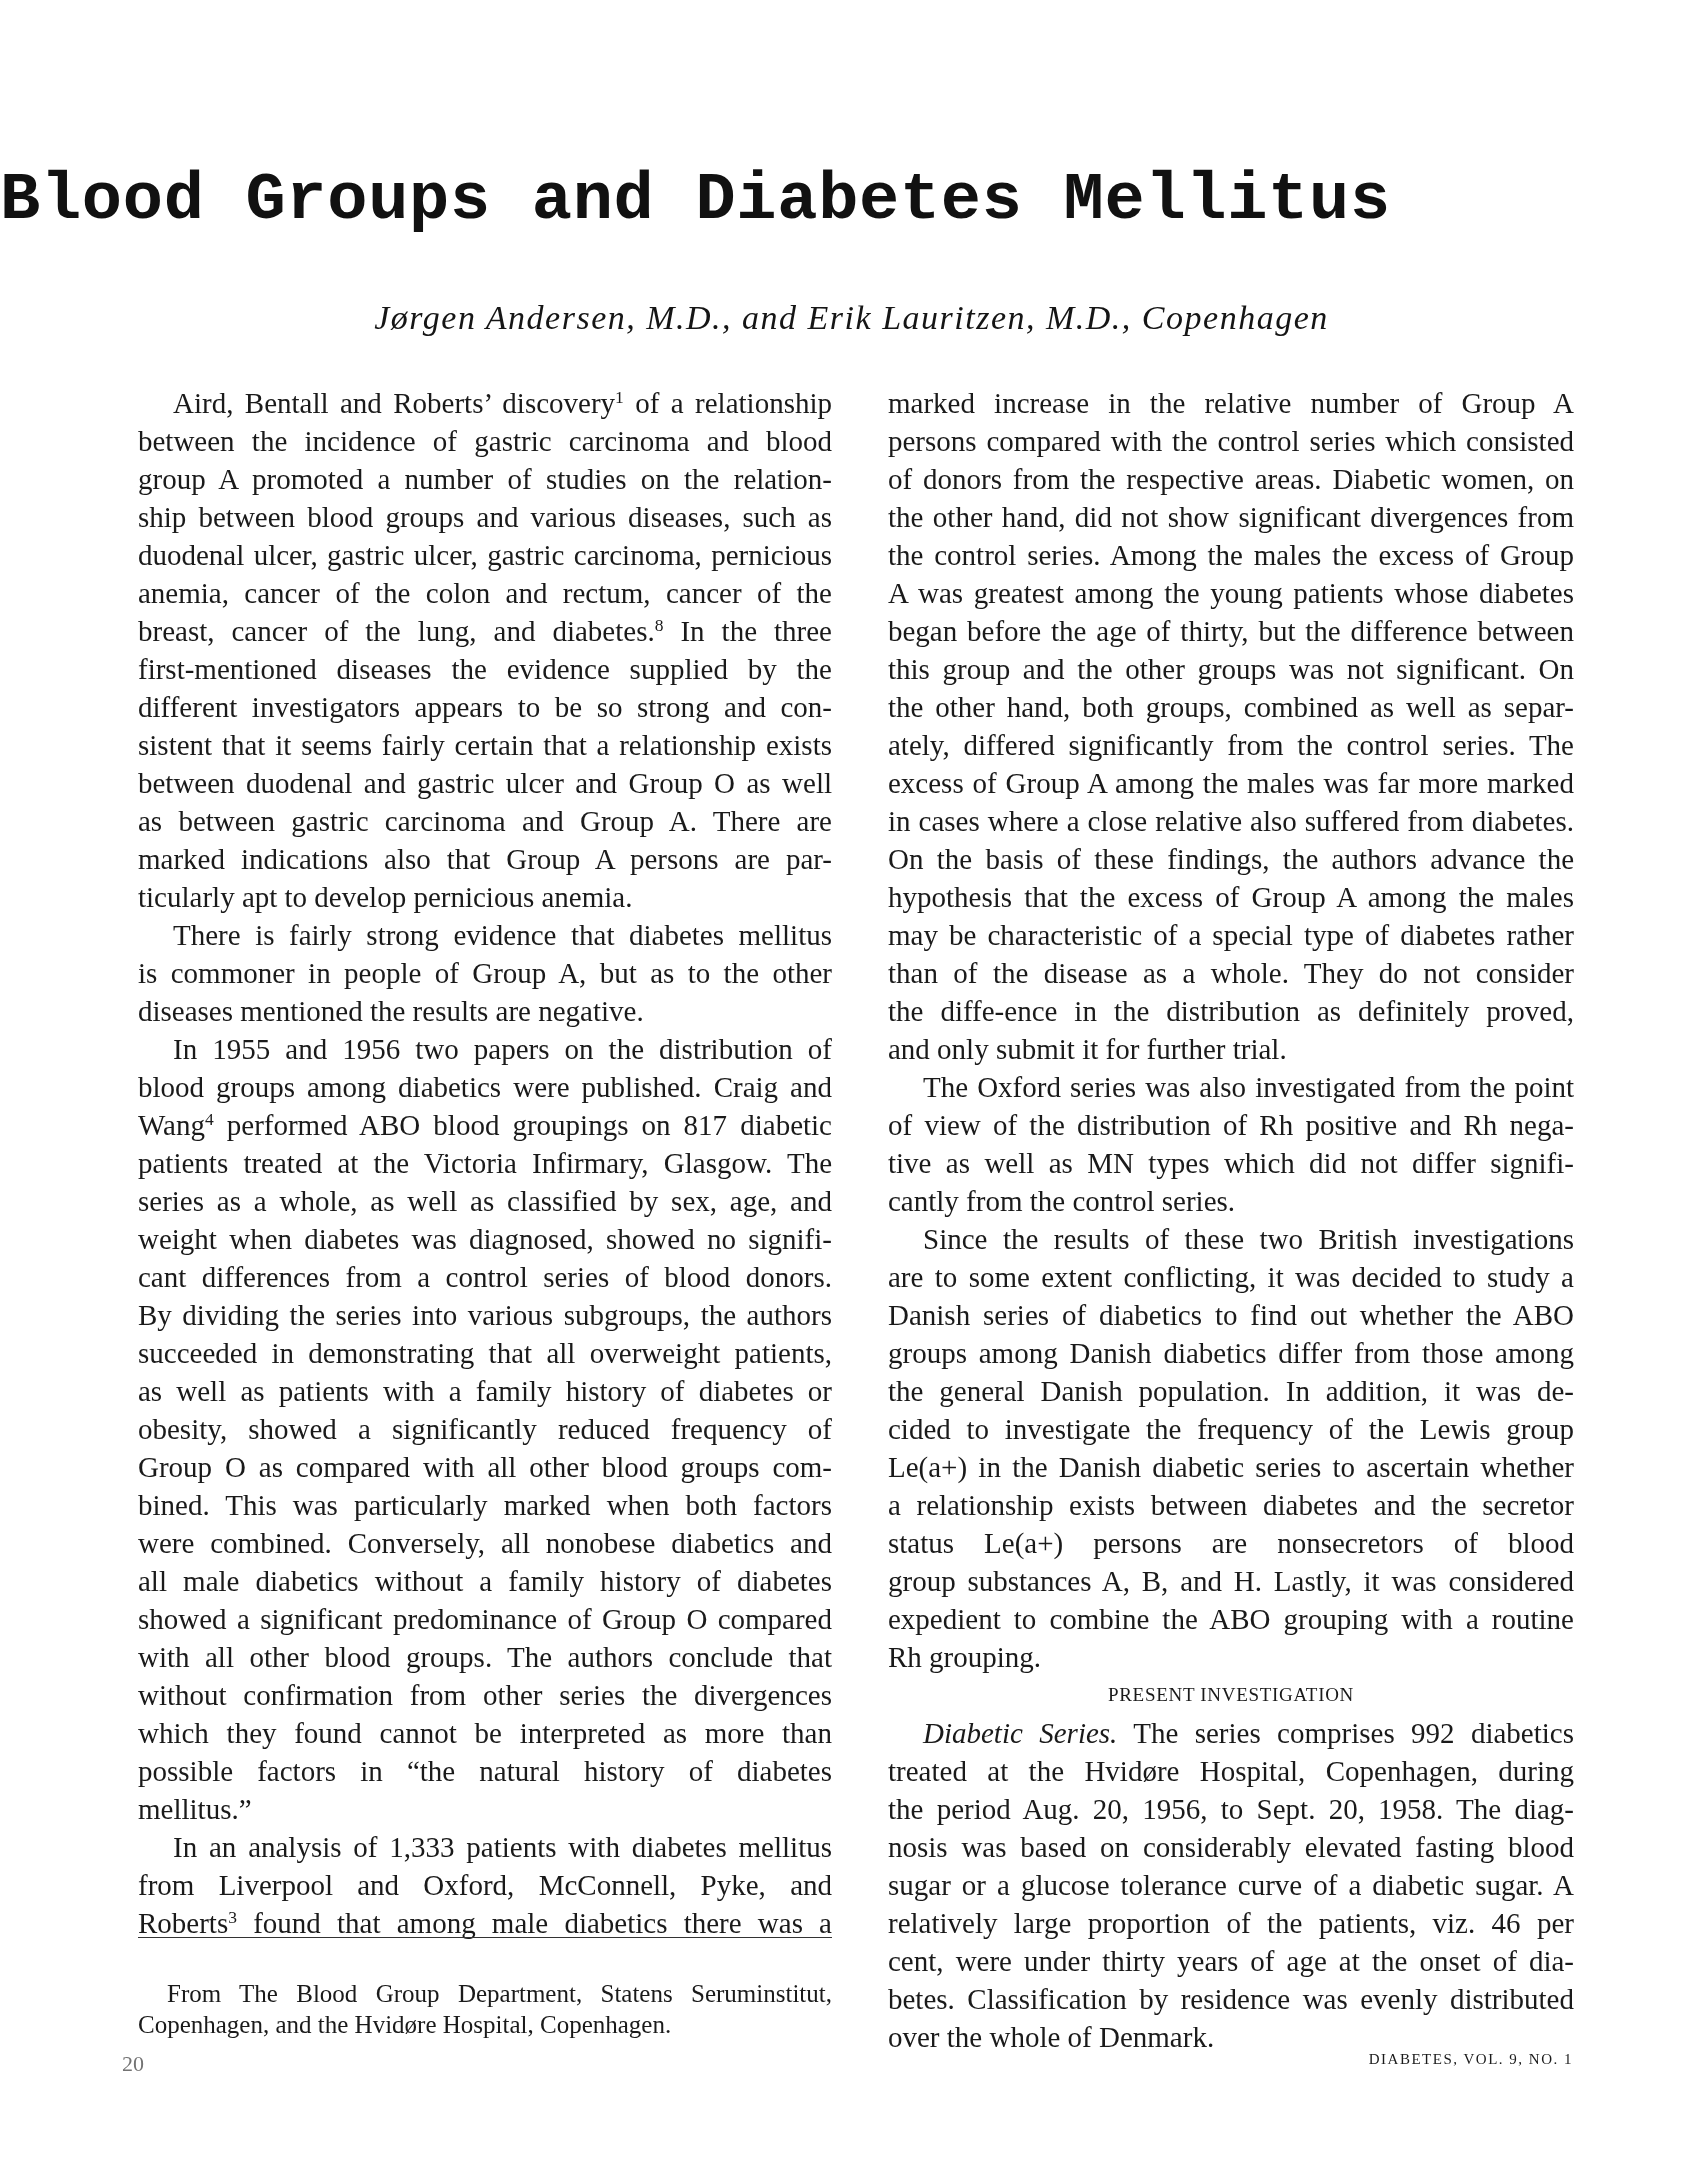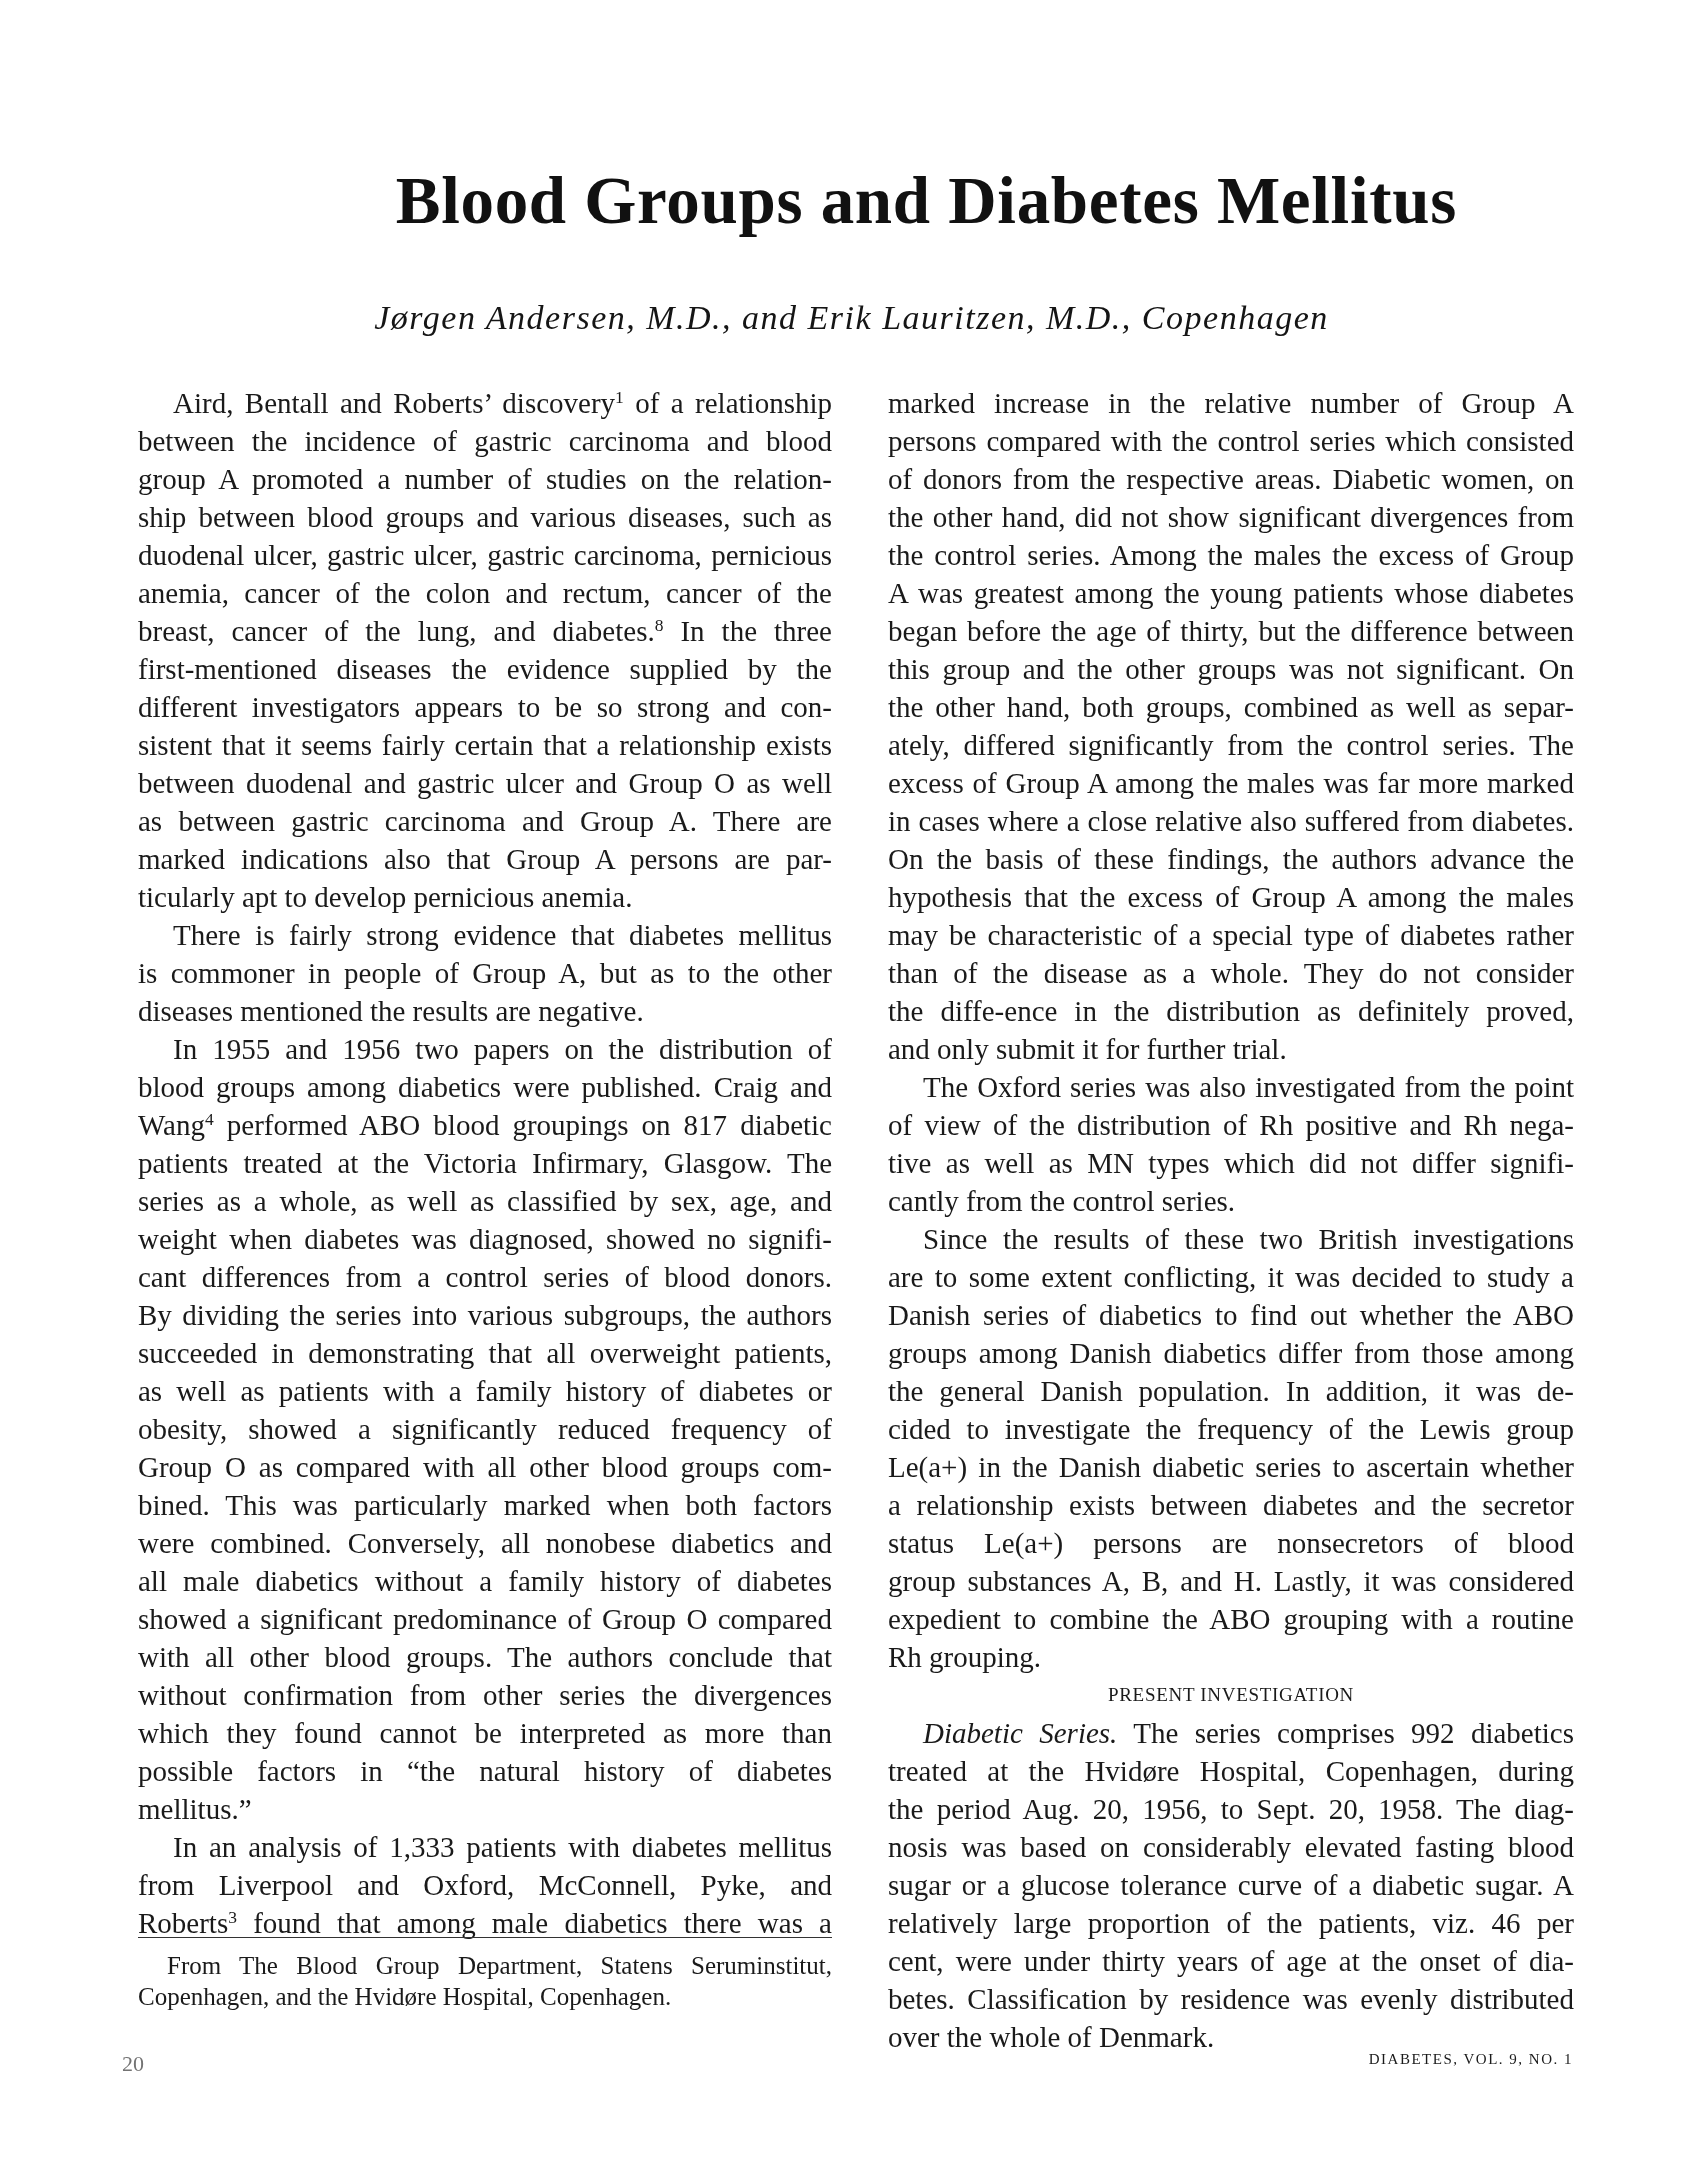--- a/index.html
+++ b/index.html
@@ -1,19 +1,19 @@
 <!DOCTYPE html>
 <html style="font-size:11.6px"><head>
 <meta charset="utf-8">
 <style>
   html, body { margin: 0; padding: 0; background: #ffffff; }
   body { width: 1703px; height: 2183px; position: relative; overflow: hidden; color: #161616; }
   #title {
-    position: absolute; left: 0; width: 1457px; top: 160px; text-align: right;
-    font-family: Liberation Serif, serif; font-weight: bold; font-size: 67px; line-height: 80px;
+    position: absolute; left: 0; width: 1457px; top: 160px; text-align: left;
+    font-family: Liberation Mono, monospace; font-weight: bold; font-size: 67px; line-height: 80px;
     letter-spacing: 0.7px; color: #111;
   }
   #byline {
     position: absolute; left: 0; width: 1703px; top: 296px; text-align: center;
     font-family: "Liberation Serif", serif; font-style: italic; font-size: 34px; line-height: 44px;
     letter-spacing: 1.5px; color: #151515;
   }
   .col { position: absolute; top: 373px; font-family: "Liberation Serif", serif; font-size: 29px; color: #1a1a1a; margin-top: 11px; }
   #col-left { left: 138px; width: 694px; }
   #col-right { left: 888px; width: 686px; }
@@ -22,21 +22,21 @@
     text-align: justify; text-align-last: justify; overflow: visible;
   }
   .line.last { text-align-last: left; }
   .line.indent { padding-left: 35px; }
   .line.heading { text-align: center; text-align-last: center; font-size: 19px; letter-spacing: 0.7px; }
   .line sup { font-size: 17.5px; line-height: 0; vertical-align: 10.2px; }
   .line em { font-style: italic; }
   #footnote-rule { position: absolute; left: 138px; width: 694px; top: 1937px; height: 0; border-top: 1.5px solid #333; }
   #footnote { position: absolute; left: 138px; width: 694px; top: 1950px; font-family: "Liberation Serif", serif; font-size: 25px; color: #1a1a1a; }
   #footnote .line { height: 31px; line-height: 31px; }
-  #footnote .line.indent { padding-left: 29px; }
+  #footnote .line.indent { padding-left: 29px; margin-top: 28px; }
   #page-number { position: absolute; left: 122px; top: 2051px; font-family: "Liberation Serif", serif; font-size: 22px; color: #737373; }
   #running-footer { position: absolute; right: 130px; top: 2051px; font-family: "Liberation Serif", serif; font-size: 15px; letter-spacing: 1.5px; color: #1a1a1a; }
 </style>
 </head>
 <body>
 
 <div id="title">Blood Groups and Diabetes Mellitus</div>
 <div id="byline">Jørgen Andersen, M.D., and Erik Lauritzen, M.D., Copenhagen</div>
 
 <div id="col-left" class="col">

